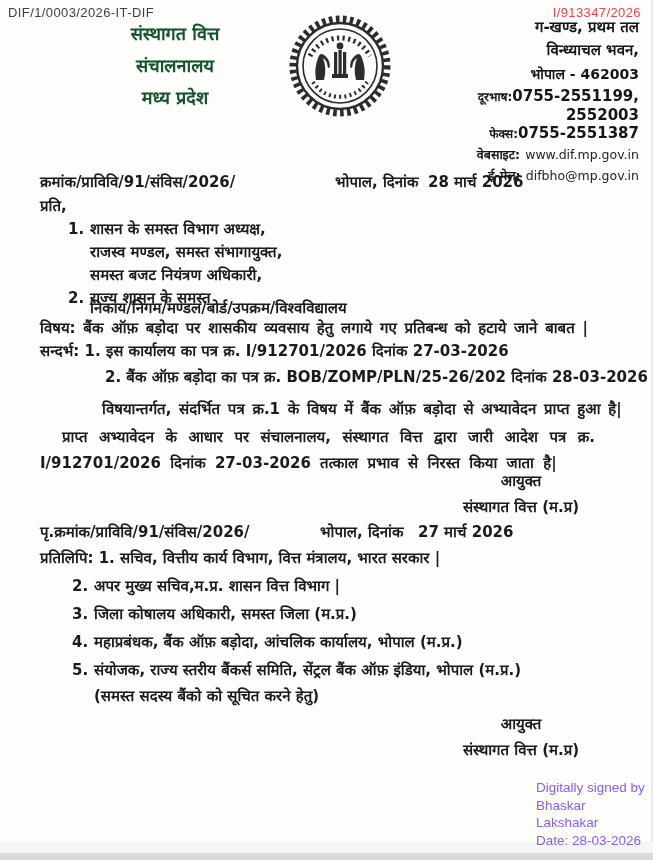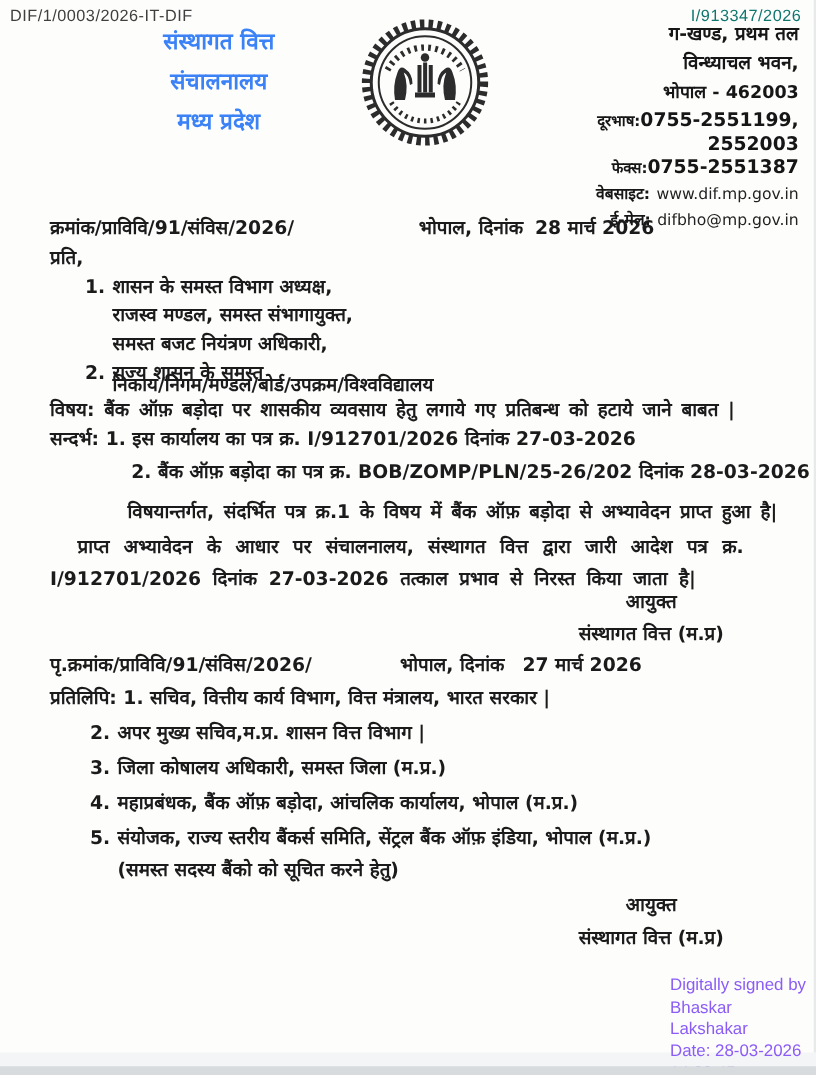--- a/index.html
+++ b/index.html
@@ -13,24 +13,24 @@
     position:relative;width:651px;height:842px;
     background:#fdfdfc;
     border-right:2px solid #e7e9ea;
     color:#1b1b1b;
   }
   .scan-strip{
     position:absolute;left:0;top:853px;width:653px;height:7px;
     background:#d7dbde;
   }
   .ref-tl{position:absolute;left:8px;top:5px;font-size:13px;color:#3f3f3f;letter-spacing:.4px;font-family:"Liberation Sans",sans-serif;}
-  .ref-tr{position:absolute;right:10px;top:5px;font-size:13px;color:#0f766e;letter-spacing:.4px;font-family:"Liberation Sans",sans-serif;}
+  .ref-tr{position:absolute;right:10px;top:5px;font-size:13px;color:#ef4444;letter-spacing:.4px;font-family:"Liberation Sans",sans-serif;}
   .org{
     position:absolute;left:70px;top:18px;width:210px;text-align:center;
-    font-size:18px;font-weight:700;line-height:32px;color:#3b82f6;
+    font-size:18px;font-weight:700;line-height:32px;color:#14532d;
   }
   .emblem{position:absolute;left:288px;top:12px;width:104px;height:112px;}
   .contact{
     position:absolute;right:12px;top:16px;text-align:right;color:#161616;
   }
   .contact .b15{font-size:15px;font-weight:700;line-height:23px;}
   .contact .b16{font-size:14px;font-weight:700;line-height:24px;}
   .contact .lbl{font-size:12px;font-weight:700;}
   .contact .num{font-size:15px;font-weight:700;}
   .contact .sm{font-size:12.5px;font-weight:700;}

